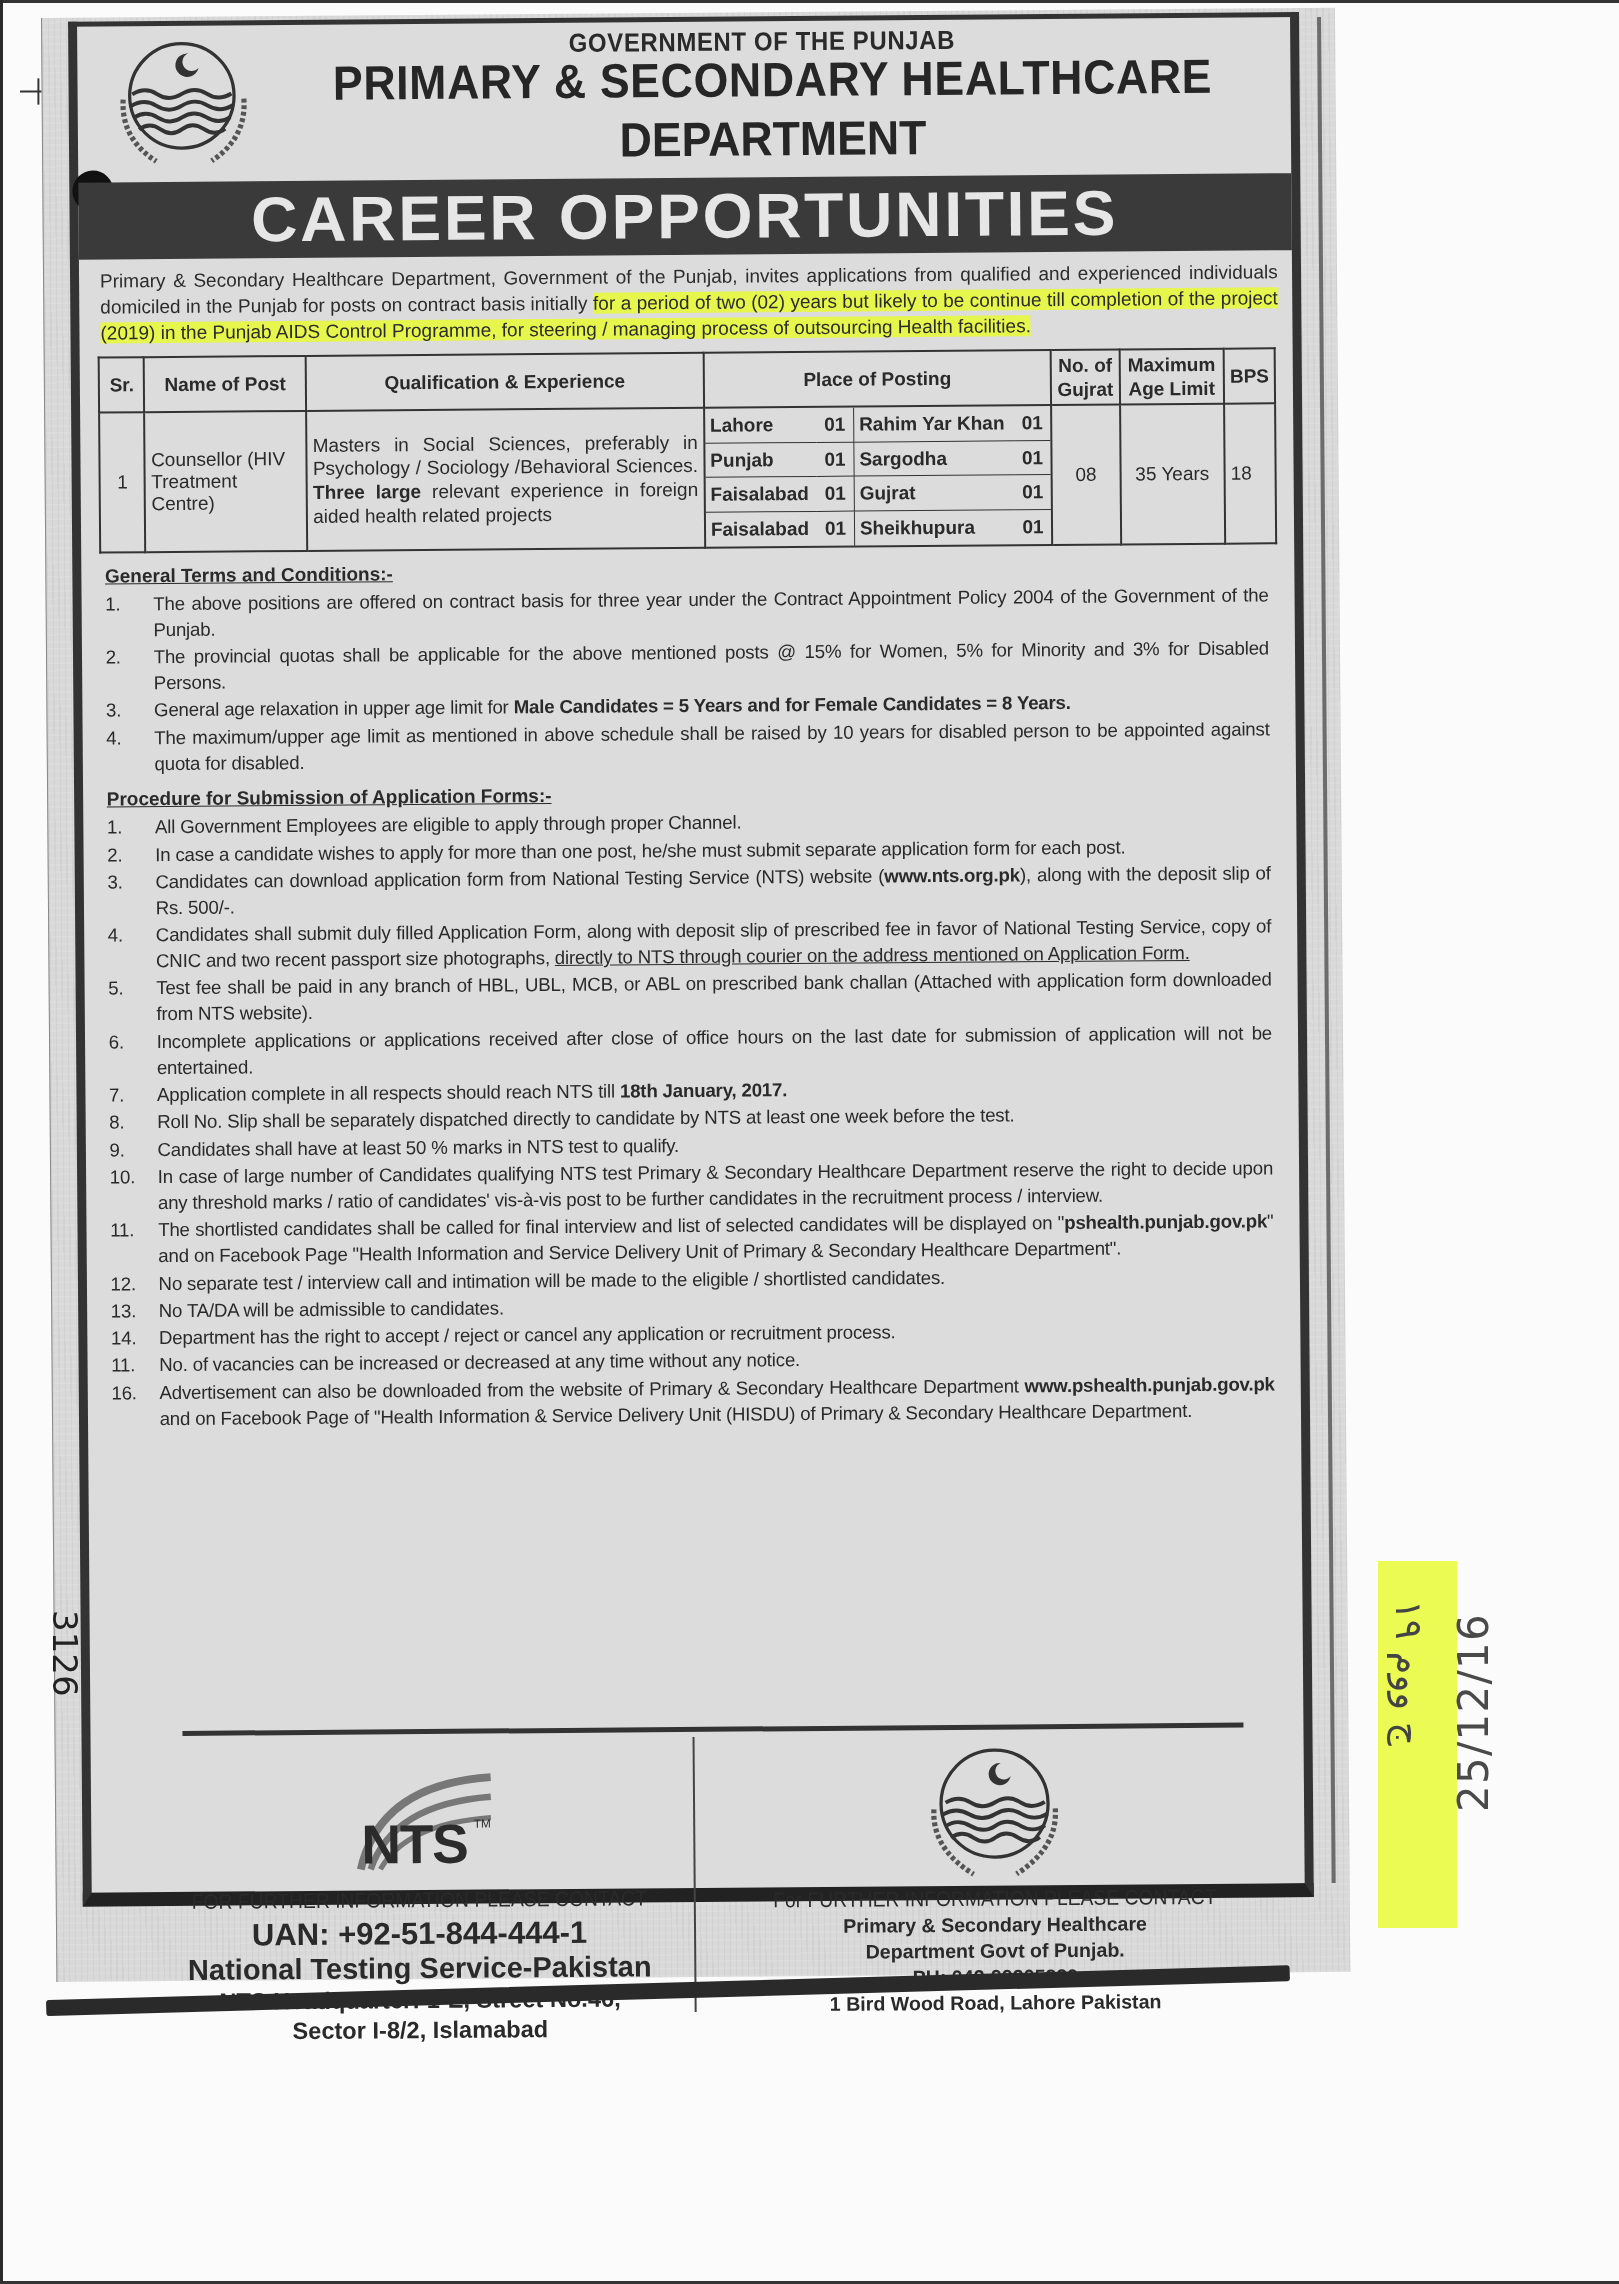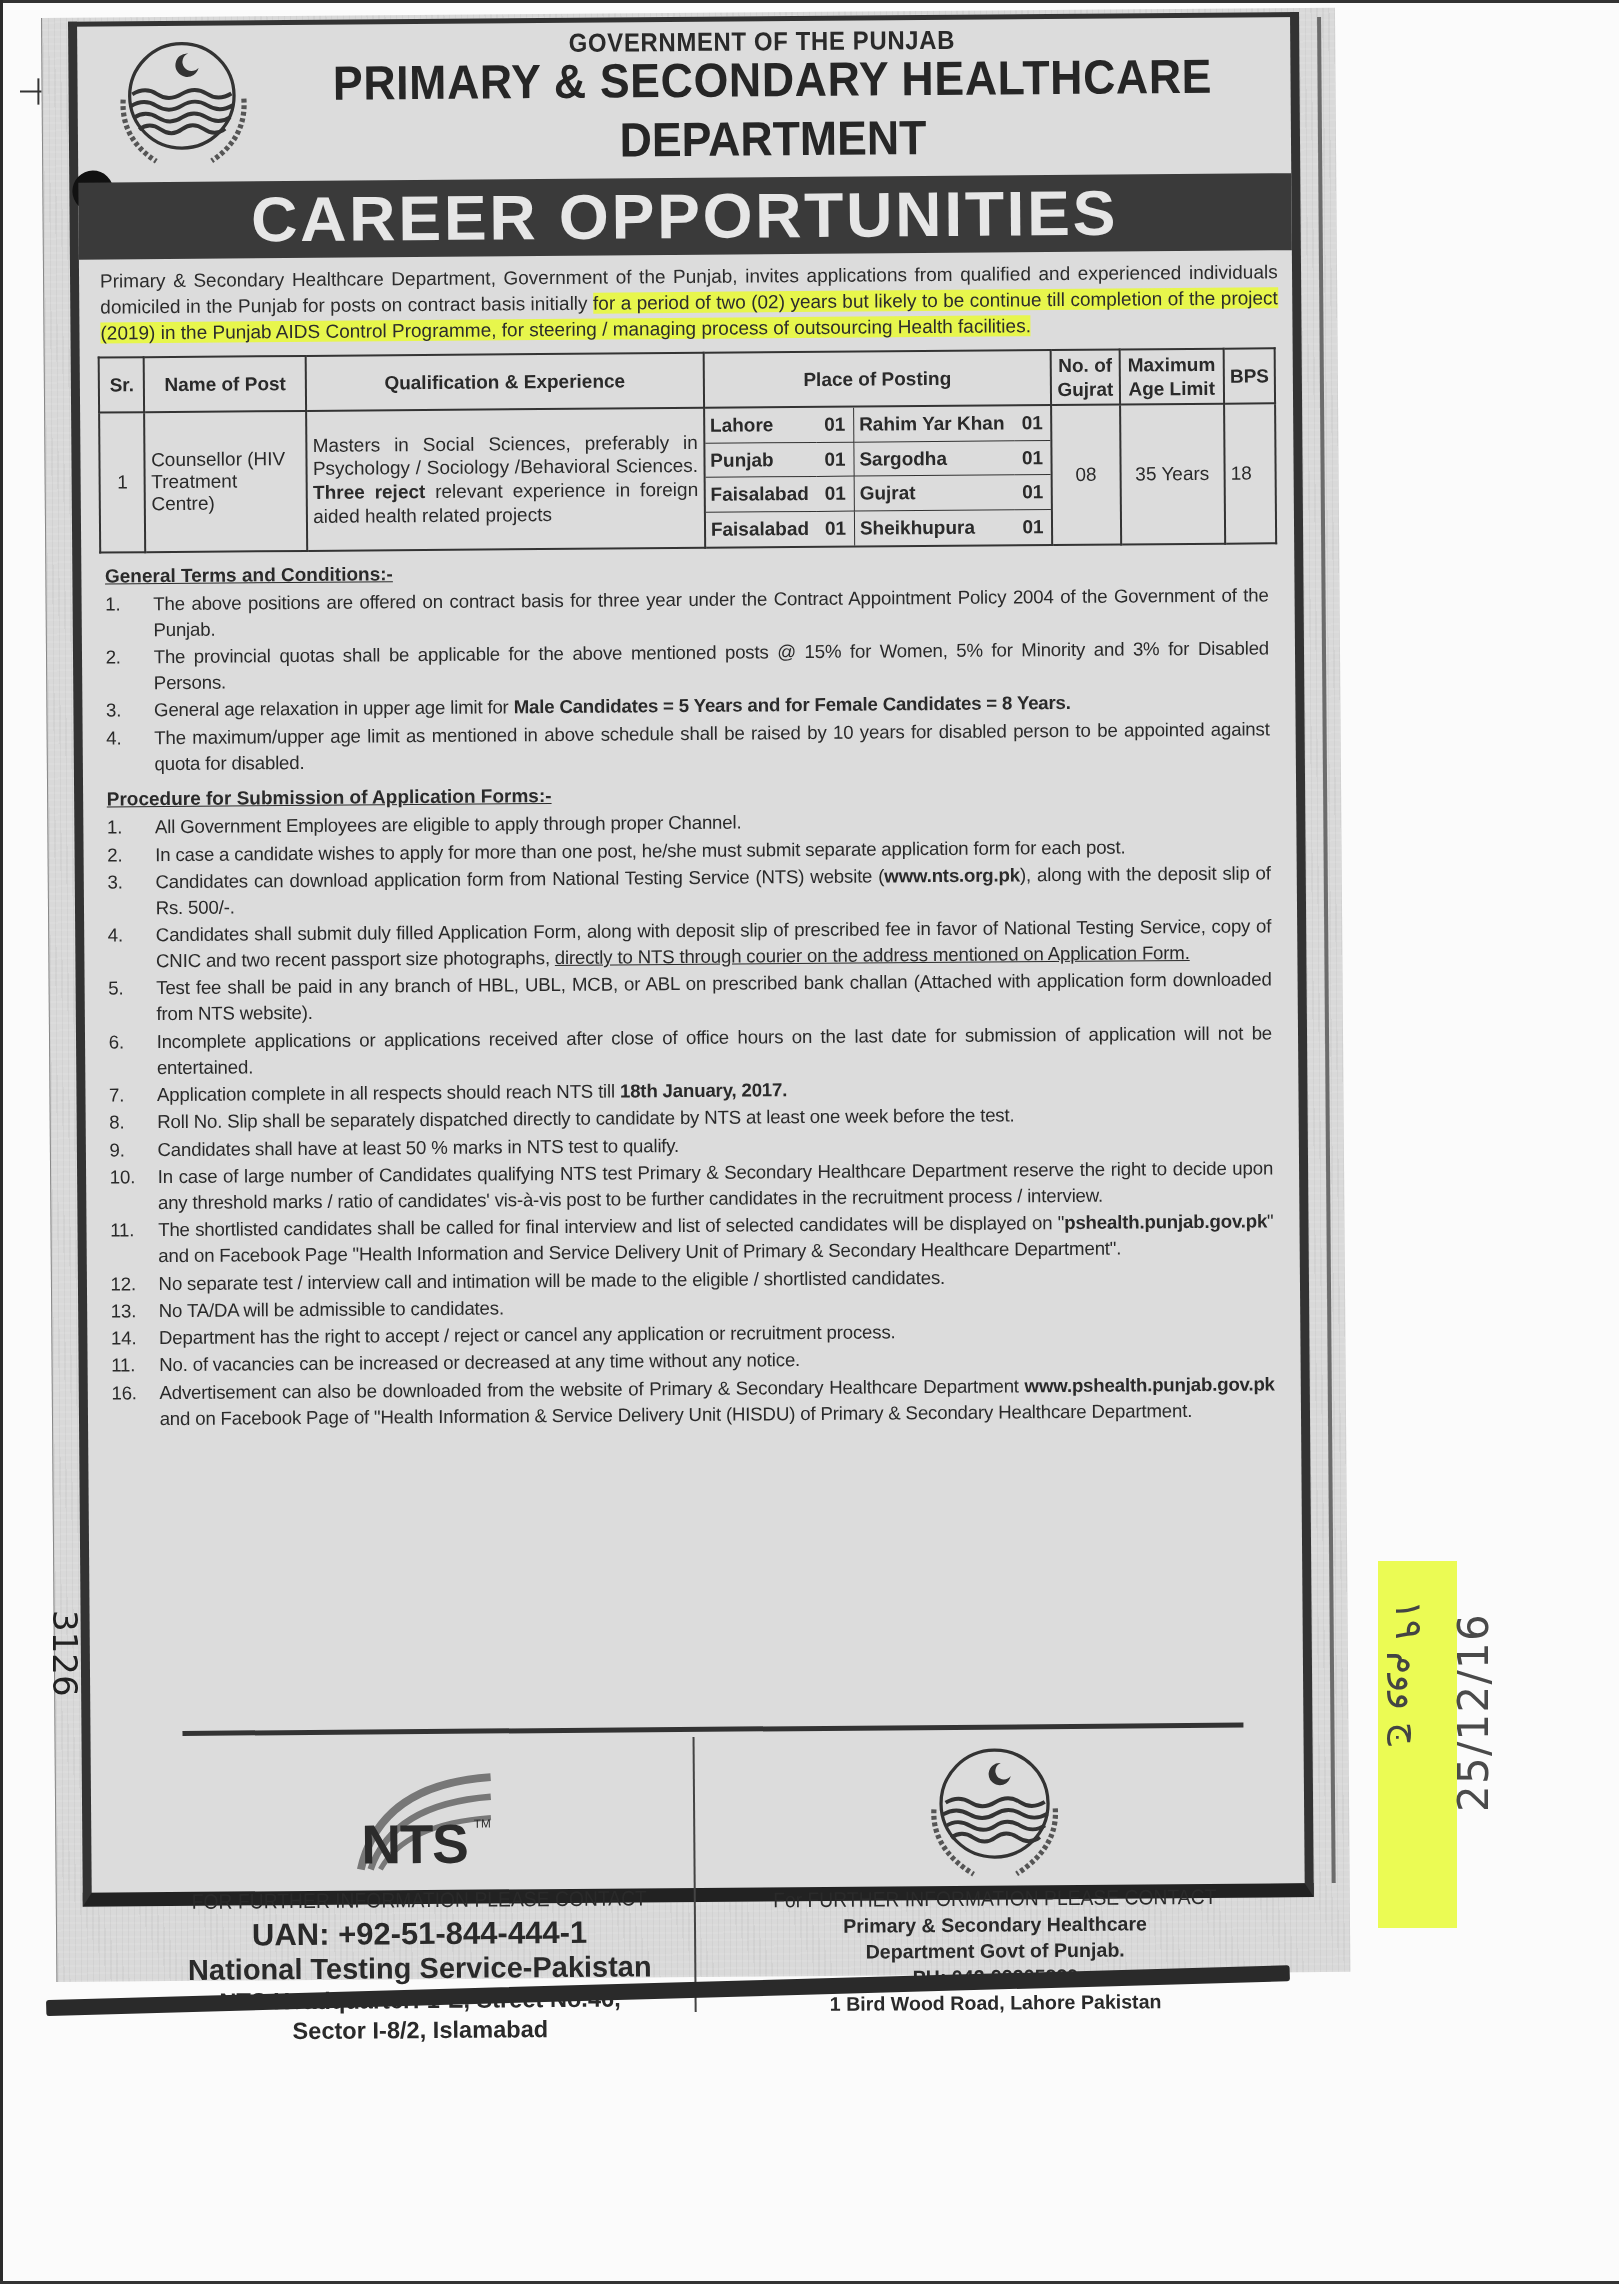--- a/index.html
+++ b/index.html
@@ -146,21 +146,21 @@
           <th class="c-place">Place of Posting</th>
           <th class="c-posts">No. of Gujrat</th>
           <th class="c-age">Maximum Age Limit</th>
           <th class="c-bps">BPS</th>
         </tr>
       </thead>
       <tbody>
         <tr>
           <td class="c-sr">1</td>
           <td class="c-name">Counsellor (HIV Treatment Centre)</td>
-          <td class="c-qual"><span>Masters in Social Sciences, preferably in Psychology / Sociology /Behavioral Sciences. </span><span class="b">Three reject</span><span> relevant experience in foreign aided health related projects</span></td>
+          <td class="c-qual"><span>Masters in Social Sciences, preferably in Psychology / Sociology /Behavioral Sciences. </span><span class="b">Three large</span><span> relevant experience in foreign aided health related projects</span></td>
           <td class="c-place">
             <table class="places">
               <tbody>
                   <tr>
                 <td class="pcity">Lahore</td>
                 <td class="pcnt">01</td>
                 <td class="pcity">Rahim Yar Khan</td>
                 <td class="pcnt">01</td>
               </tr>
               <tr>

